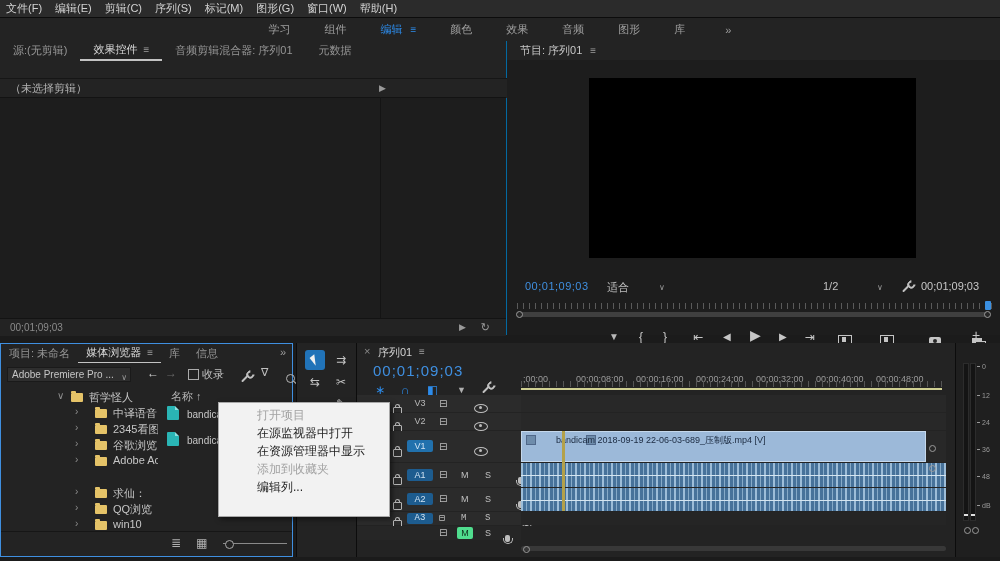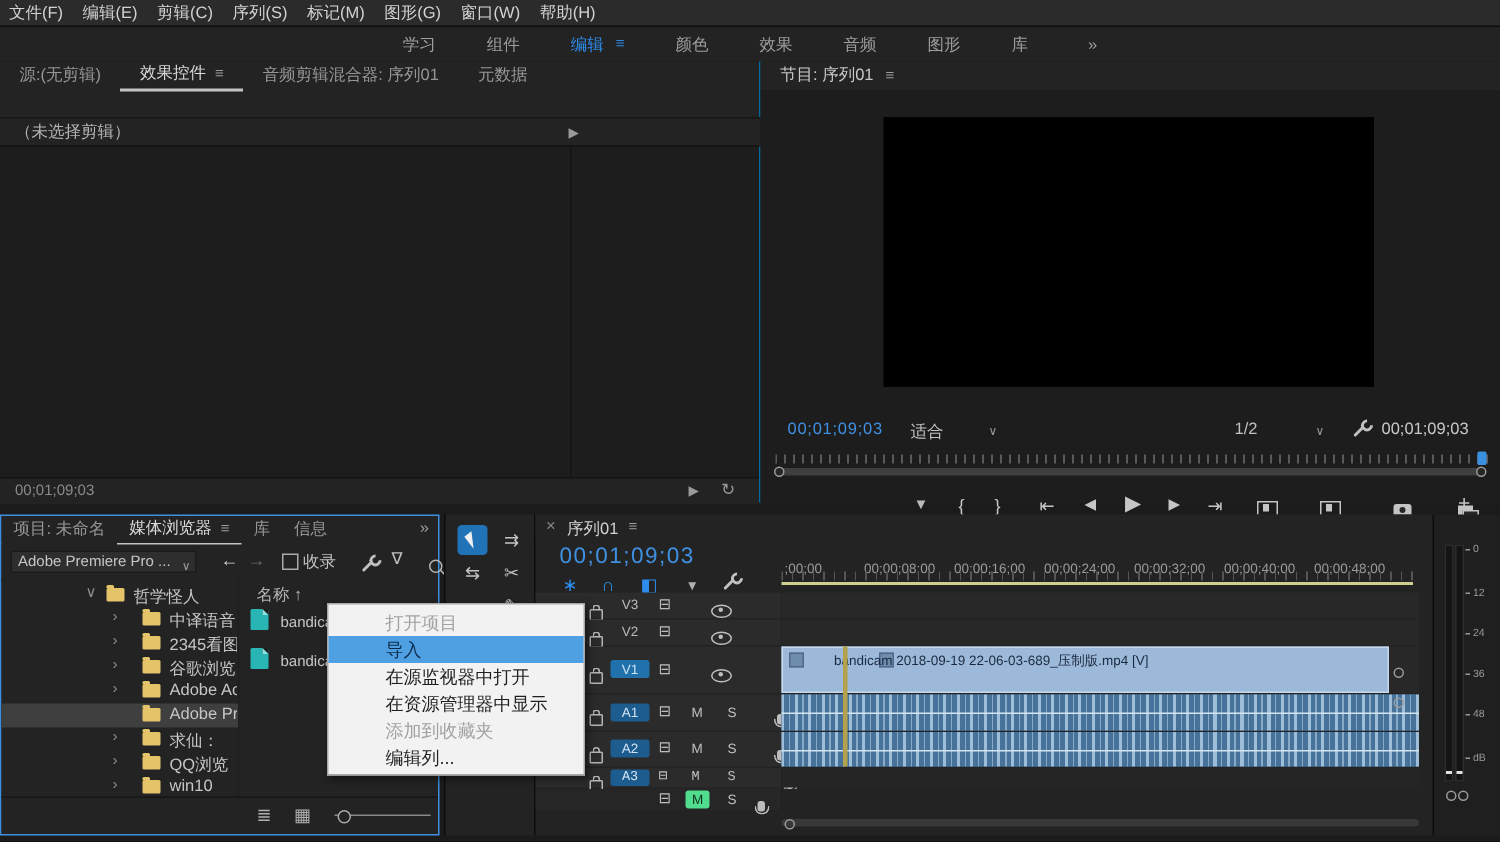--- a/index.html
+++ b/index.html
@@ -286,24 +286,20 @@
       <div class="trow" style="top:51px;">
         <span class="tchev" style="left:74px;">›</span>
         <span class="i-folder abs" style="left:94px;top:3px;"></span>
         <span class="tlabel" style="left:112px;width:45px;">谷歌浏览</span>
       </div>
       <div class="trow" style="top:67px;">
         <span class="tchev" style="left:74px;">›</span>
         <span class="i-folder abs" style="left:94px;top:3px;"></span>
         <span class="tlabel" style="left:112px;width:45px;">Adobe Ac</span>
       </div>
-      <div class="trow sel" style="top:83px;">
-        <span class="i-folder abs" style="left:94px;top:3px;"></span>
-        <span class="tlabel" style="left:112px;width:45px;">Adobe Pr</span>
-      </div>
       <div class="trow" style="top:99px;">
         <span class="tchev" style="left:74px;">›</span>
         <span class="i-folder abs" style="left:94px;top:3px;"></span>
         <span class="tlabel" style="left:112px;width:45px;">求仙：</span>
       </div>
       <div class="trow" style="top:115px;">
         <span class="tchev" style="left:74px;">›</span>
         <span class="i-folder abs" style="left:94px;top:3px;"></span>
         <span class="tlabel" style="left:112px;width:45px;">QQ浏览</span>
       </div>
@@ -469,20 +465,19 @@
     <span class="mlab" style="top:103px;">36</span>
     <span class="mlab" style="top:130px;">48</span>
     <span class="mlab" style="top:159px;">dB</span>
     <span class="ring" style="left:8px;top:184px;"></span>
     <span class="ring" style="left:16px;top:184px;"></span>
   </div>
 
   <div class="cmenu">
     <div style="height:3px;"></div>
     <div class="citem dis">打开项目</div>
-    <div class="citem hl">导入</div>
     <div class="citem">在源监视器中打开</div>
     <div class="citem">在资源管理器中显示</div>
     <div class="citem dis">添加到收藏夹</div>
     <div class="citem">编辑列...</div>
   </div>
 
 </div>
 
 </body></html>

